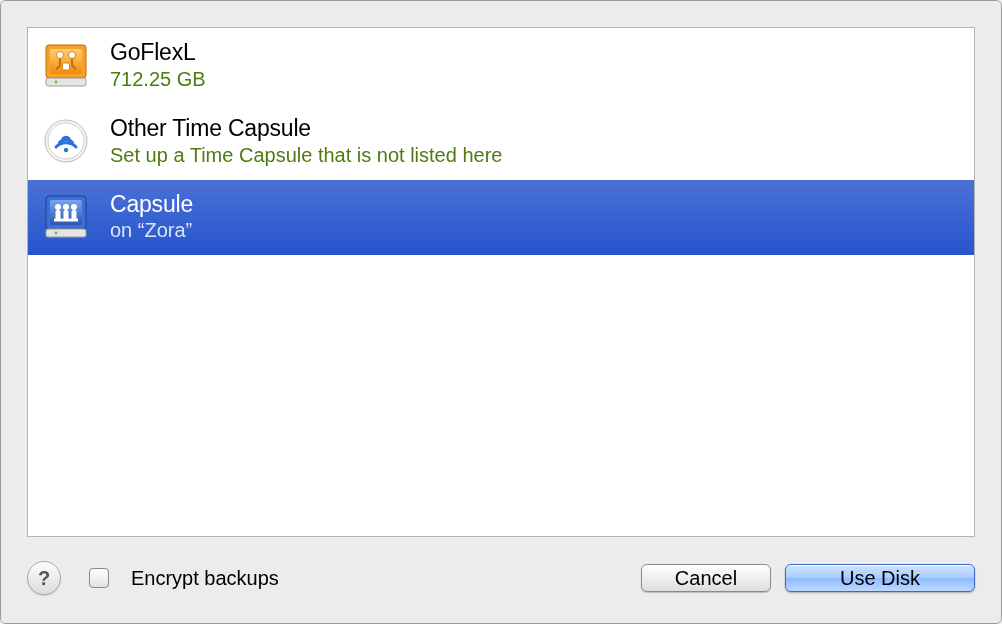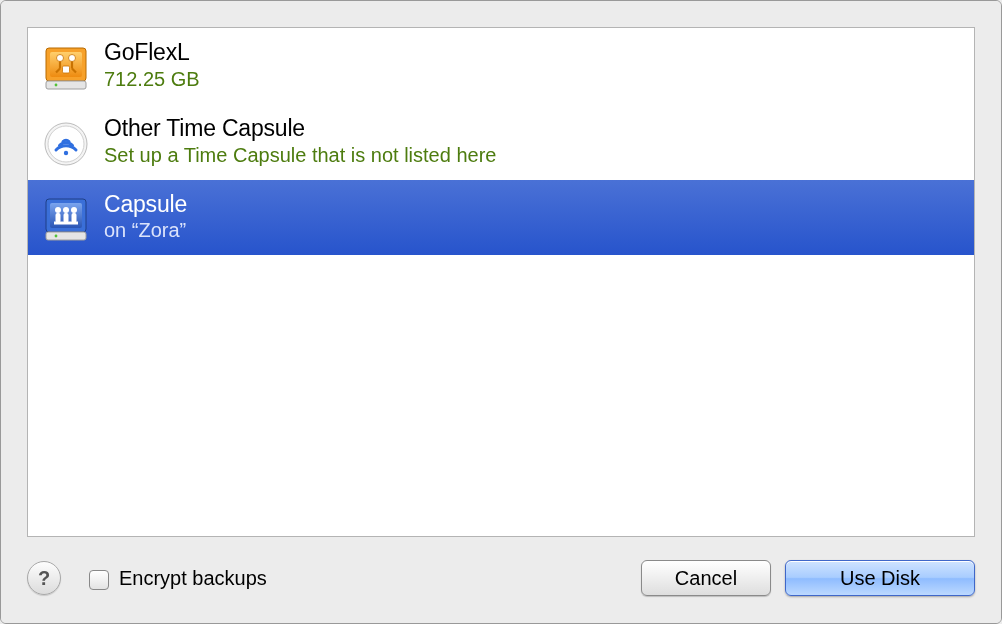--- a/index.html
+++ b/index.html
@@ -23,23 +23,23 @@
       flex-direction: column;
     }
     .list-box {
       flex: 1;
       background: #ffffff;
       border: 1px solid #b4b4b4;
       overflow: hidden;
     }
     .list-row {
       display: flex;
-      align-items: flex-end;
+      align-items: center;
       padding: 10px 14px 12px 14px;
-      gap: 14px;
+      gap: 20px;
       cursor: default;
     }
     .list-row.selected {
       background: linear-gradient(to bottom, #4a71d6, #2754cc);
       color: #fff;
     }
     .list-row .icon-wrap {
       width: 48px; height: 48px;
       flex: 0 0 48px;
       display: flex; align-items: center; justify-content: center;
@@ -61,35 +61,35 @@
       border-radius: 50%;
       border: 1px solid #a8a8a8;
       background: linear-gradient(to bottom, #fdfdfd, #dcdcdc);
       display: flex; align-items: center; justify-content: center;
       font-size: 20px; font-weight: bold; color: #555;
       box-shadow: 0 1px 1px rgba(0,0,0,0.15);
       cursor: pointer;
       margin-right: 14px;
     }
     .checkbox-wrap {
-      display: flex; align-items: flex-end; gap: 10px;
+      display: flex; align-items: center; gap: 22px;
       font-size: 20px;
       cursor: pointer;
     }
     .mac-checkbox {
       width: 20px; height: 20px;
       border: 1px solid #888;
       border-radius: 4px;
       background: linear-gradient(to bottom, #fff, #e3e3e3);
       box-shadow: inset 0 1px 0 #fff;
     }
     .spacer { flex: 1; }
     .mac-button {
       min-width: 130px;
-      height: 36px;
+      height: 28px;
       padding: 0 22px;
       border: 1px solid #8a8a8a;
       border-radius: 6px;
       background: linear-gradient(to bottom, #ffffff, #dedede);
       font-size: 20px;
       display: flex; align-items: center; justify-content: center;
       cursor: pointer;
       box-shadow: 0 1px 1px rgba(0,0,0,0.2);
     }
     .mac-button.default {

